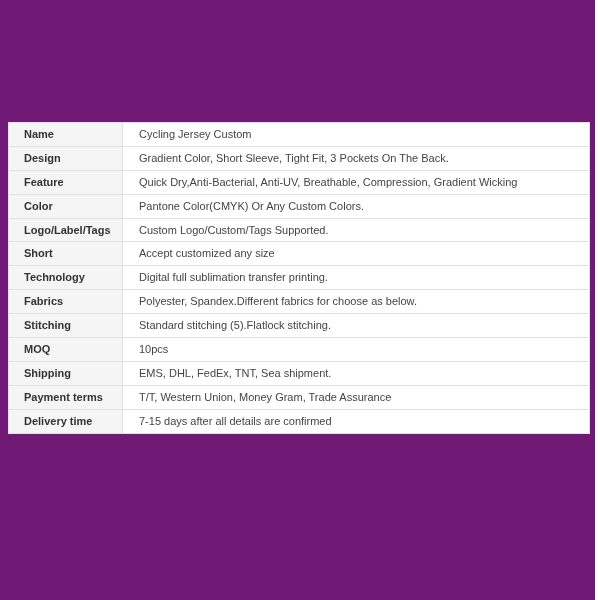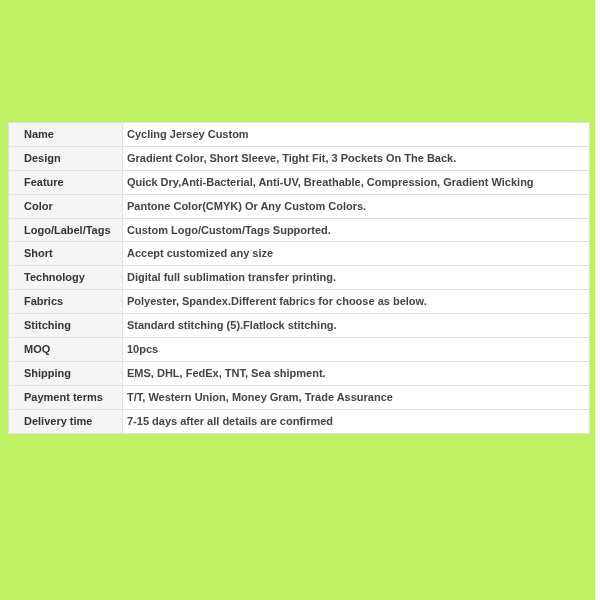--- a/index.html
+++ b/index.html
@@ -5,21 +5,21 @@
   * { margin: 0; padding: 0; box-sizing: border-box; }
   html, body {
     width: 600px; height: 600px;
     background: #ffffff;
     font-family: "Liberation Sans", "DejaVu Sans", sans-serif;
     overflow: hidden;
   }
   .page {
     position: relative;
     width: 595px; height: 600px;
-    background: #bef264;
+    background: #701a75;
   }
   table.spec-table {
     position: absolute;
     left: 8px;
     top: 122px;
     width: 582px;
     border-collapse: collapse;
     table-layout: fixed;
   }
   table.spec-table td {
@@ -35,22 +35,22 @@
     width: 114px;
     background: #f5f5f6;
     color: #333333;
     font-weight: bold;
     padding-left: 15px;
     padding-right: 4px;
   }
   td.value-cell {
     background: #ffffff;
     color: #444444;
-    font-weight: bold;
-    padding-left: 4px;
+    font-weight: normal;
+    padding-left: 16px;
     padding-right: 6px;
   }
 </style>
 </head>
 <body>
 
 <div class="page">
   <table class="spec-table">
     <tbody>
       <tr>

